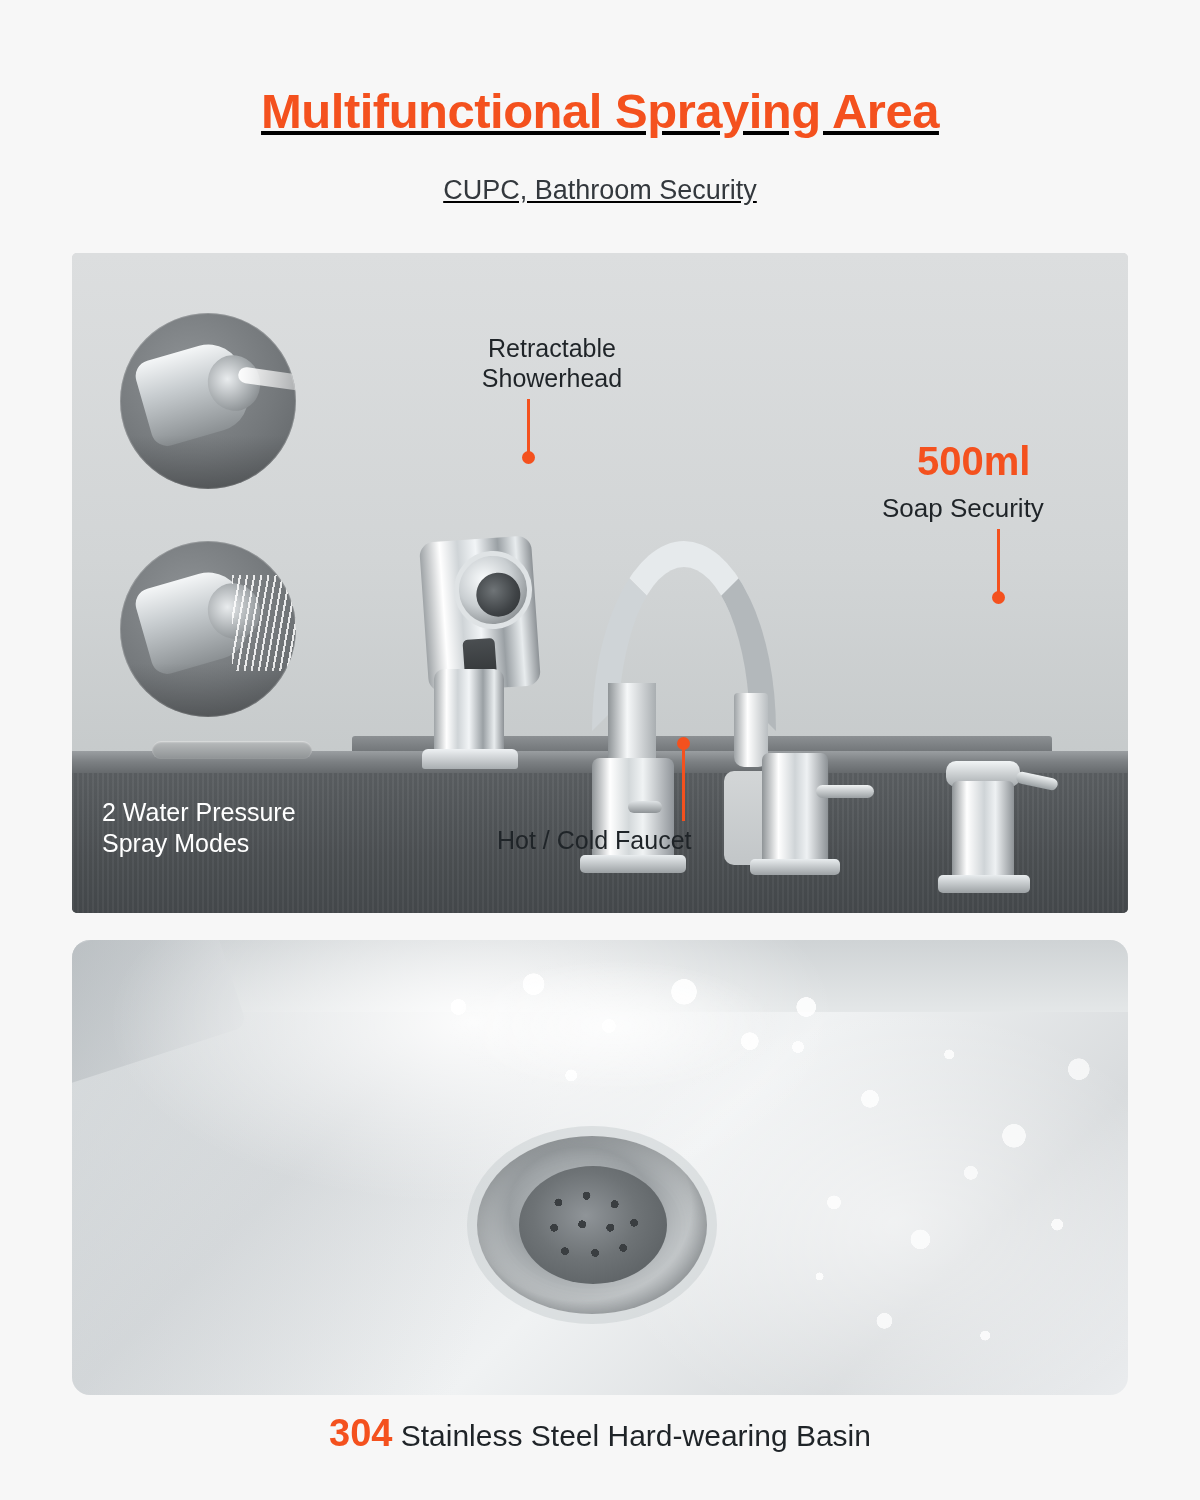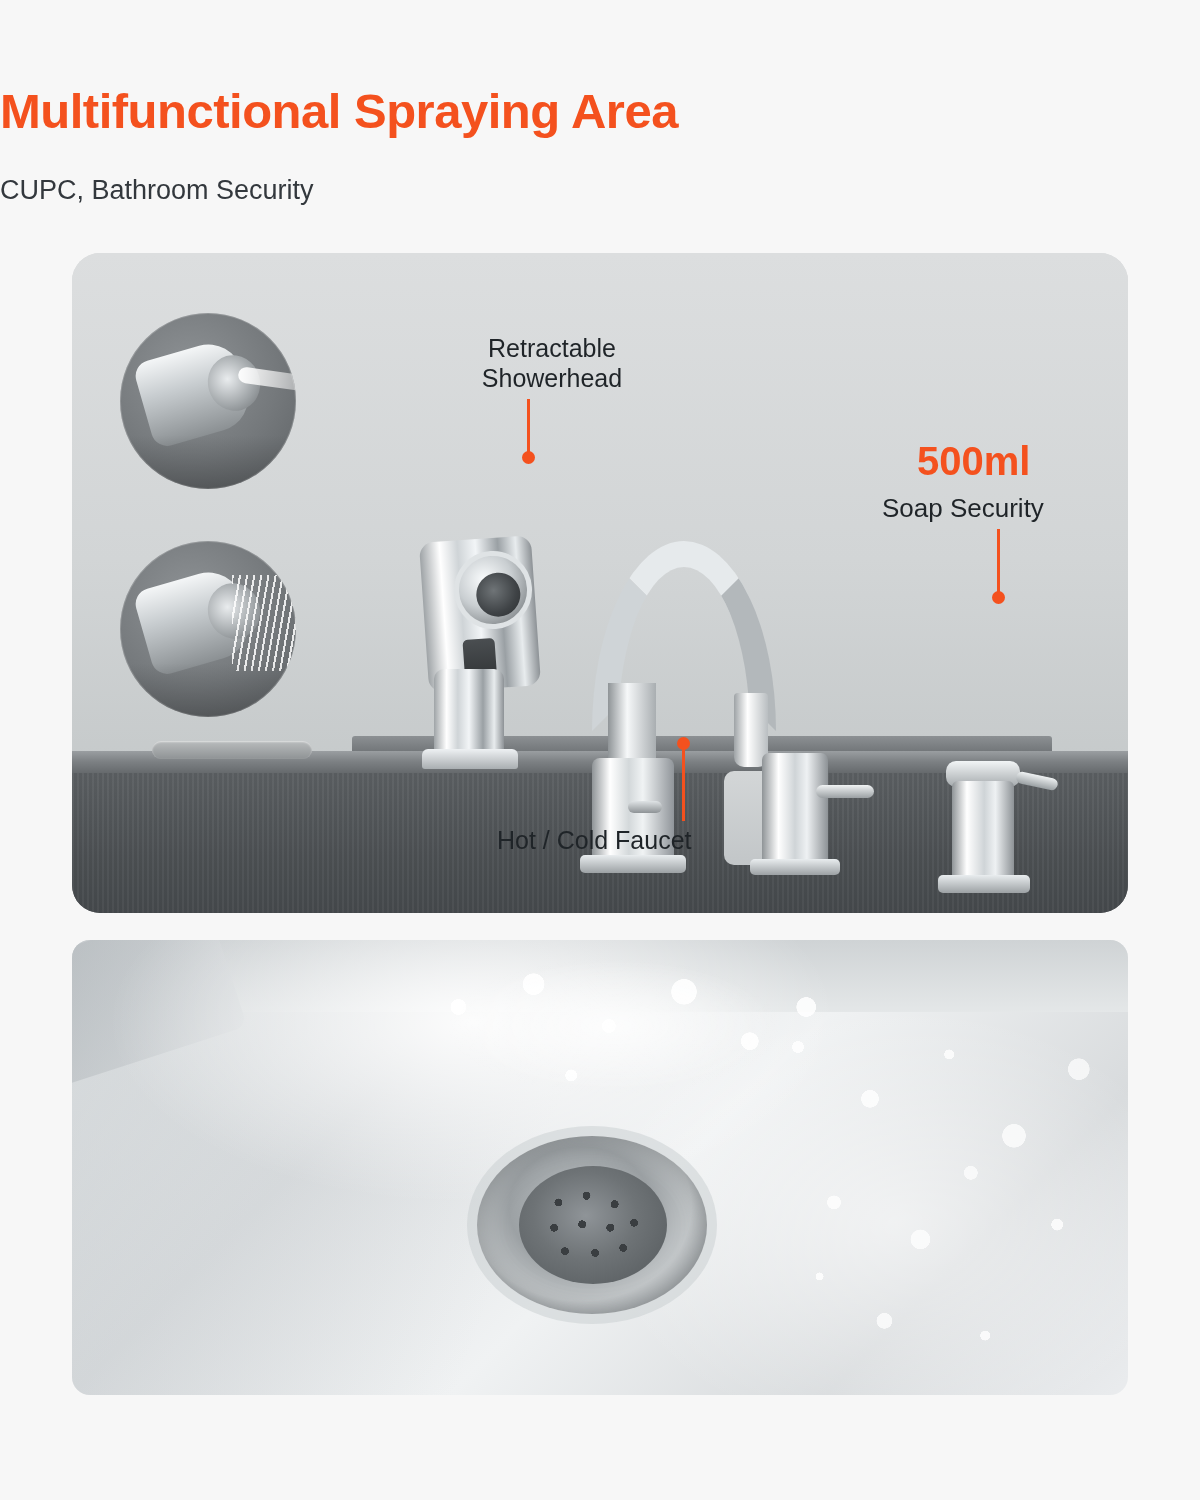--- a/index.html
+++ b/index.html
@@ -16,20 +16,22 @@
     position: relative;
     width: 1200px;
     height: 1500px;
     background: #f7f7f7;
     overflow: hidden;
   }
 
   
   .header {
     padding-top: 86px;
+    text-align: center;
+    text-decoration: underline;
   }
   .headline {
     font-size: 49px;
     font-weight: bold;
     color: #f4511e;
     letter-spacing: -0.5px;
     line-height: 1.05;
     margin: 0;
   }
   .subhead {
@@ -39,21 +41,21 @@
     font-weight: 400;
   }
 
   
   .panel-features {
     position: absolute;
     left: 72px;
     top: 253px;
     width: 1056px;
     height: 660px;
-    border-radius: 28px;
+    border-radius: 5px;
     overflow: hidden;
     background: linear-gradient(180deg, #d7d9da 0%, #cfd2d3 55%, #c9cccd 68%, #6f7376 70%, #55585b 100%);
   }
   
   .wall {
     position: absolute;
     left: 0; top: 0; width: 100%; height: 510px;
     background: linear-gradient(180deg, #dcdedf 0%, #d2d5d6 60%, #c6cacb 100%);
   }
   .counter-edge {
@@ -484,20 +486,22 @@
       <div class="nozzle-face"></div>
       <div class="jet-fan"></div>
       <div class="zoom-shadow"></div>
     </div>
 
     <div class="label label-showerhead">Retractable
 Showerhead</div>
     <div class="leader leader-shower"></div>
     <div class="dot dot-shower"></div>
 
+    <div class="label label-spray">2 Water Pressure
+Spray Modes</div>
 
     <div class="label label-hotcold">Hot / Cold Faucet</div>
     <div class="leader leader-hot"></div>
     <div class="dot dot-hot"></div>
 
     <div class="label-soap-num">500ml</div>
     <div class="label-soap-text">Soap Security</div>
     <div class="leader leader-soap"></div>
     <div class="dot dot-soap"></div>
   </div>
@@ -508,14 +512,17 @@
     <div class="basin-sheen"></div>
     <div class="foam"></div>
     <div class="bubbles"></div>
     <div class="drain">
       <div class="drain-inner">
         <div class="drain-holes"></div>
       </div>
     </div>
   </div>
 
+  <div class="footer">
+    <span class="footer-num">304</span><span class="footer-text"> Stainless Steel Hard-wearing Basin</span>
+  </div>
 
 </div>
 
 </body></html>

